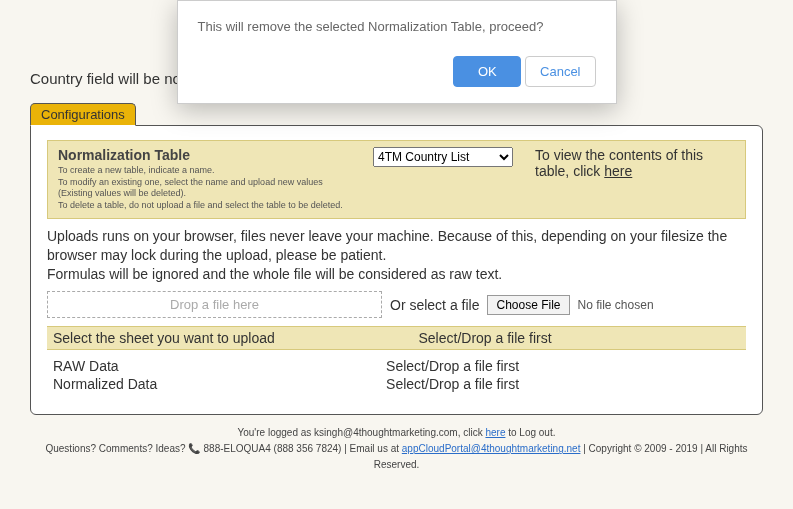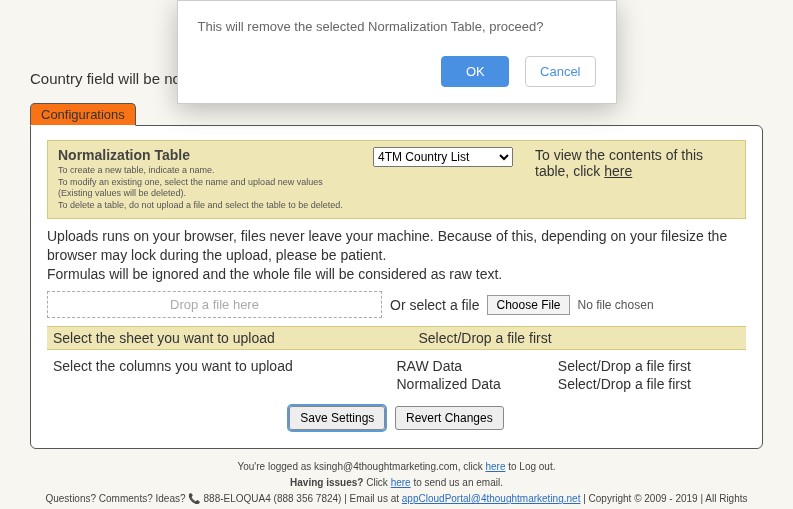--- a/index.html
+++ b/index.html
@@ -25,21 +25,21 @@
   .tab-strip {
     display: flex;
     position: relative;
     top: 1px;
     z-index: 2;
   }
   .tab {
     border: 1px solid #555;
     border-radius: 5px 5px 0 0;
     padding: 3px 10px;
-    background: #f97316;
+    background: #eab308;
     font-size: 13px;
     color: #333;
     cursor: pointer;
   }
   .tab.active {
     border-bottom: 1px solid #fff;
   }
   .panel {
     border: 1px solid #555;
     border-radius: 0 6px 6px 6px;
@@ -104,21 +104,21 @@
     box-shadow:0 6px 24px rgba(0,0,0,.25);
     padding:18px 20px 16px; z-index:100;
     font-family: "Segoe UI", Arial, sans-serif;
   }
   .modal .origin { font-size:13px; color:#333; margin-bottom:10px; }
   .modal .msg { font-size:13px; color:#666; margin-bottom:22px; }
   .modal-btns { text-align:right; }
   .mbtn {
     display:inline-block; min-width:68px; text-align:center;
     padding:7px 14px; font-size:13px; border-radius:4px; cursor:pointer;
-    margin-left:12px;
+    margin-left:0;
   }
   .mbtn.ok { background:#4a90e2; color:#fff; border:1px solid #4a90e2; }
   .mbtn.cancel { background:#fff; color:#4a90e2; border:1px solid #ccc; }
 </style>
 </head>
 <body>
 
 <div class="page">
   <div class="intro">Country field will be norr</div>
 
@@ -156,43 +156,35 @@
       <button class="choose-btn">Choose File</button>
       <span class="no-file">No file chosen</span>
     </div>
 
     <div class="yellow-row">
       <div class="col-left">Select the sheet you want to upload</div>
       <div class="col-right">Select/Drop a file first</div>
     </div>
 
     <div class="data-row">
-      <div class="col-left">Select the columns you want to upload</div>
       <div class="col-right">
         <div class="data-grid">
           <div>RAW Data</div>
           <div>Select/Drop a file first</div>
           <div>Normalized Data</div>
           <div>Select/Drop a file first</div>
         </div>
       </div>
     </div>
 
-    <div class="btn-row">
-      <button class="btn primary">Save Settings</button>
-      <button class="btn">Revert Changes</button>
-    </div>
   </div>
 
   <div class="footer">
     <div>
       <span>You're logged as ksingh@4thoughtmarketing.com, click </span><a>here</a><span> to Log out.</span>
-    </div>
-    <div>
-      <b>Having issues? </b><span>Click </span><a>here</a><span> to send us an email.</span>
     </div>
     <div>
       <span>Questions? Comments? Ideas? </span><span class="phone-icon">📞</span><span> 888-ELOQUA4 (888 356 7824) | Email us at </span><a>appCloudPortal@4thoughtmarketing.net</a><span> | Copyright © 2009 - 2019 | All Rights Reserved.</span>
     </div>
   </div>
 </div>
 
 <div class="modal">
   <div class="msg">This will remove the selected Normalization Table, proceed?</div>
   <div class="modal-btns">

